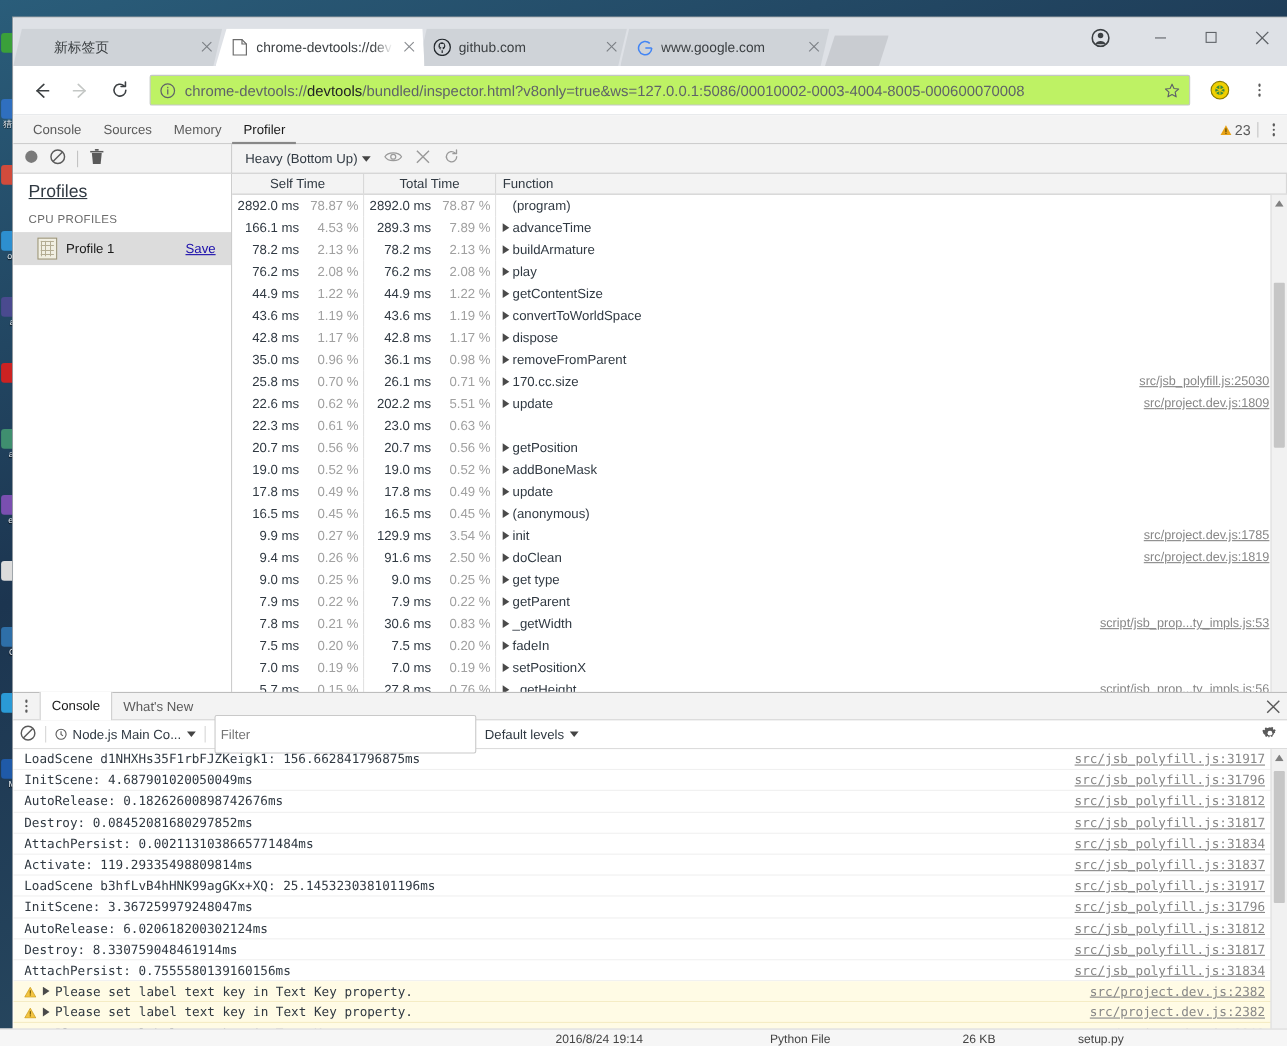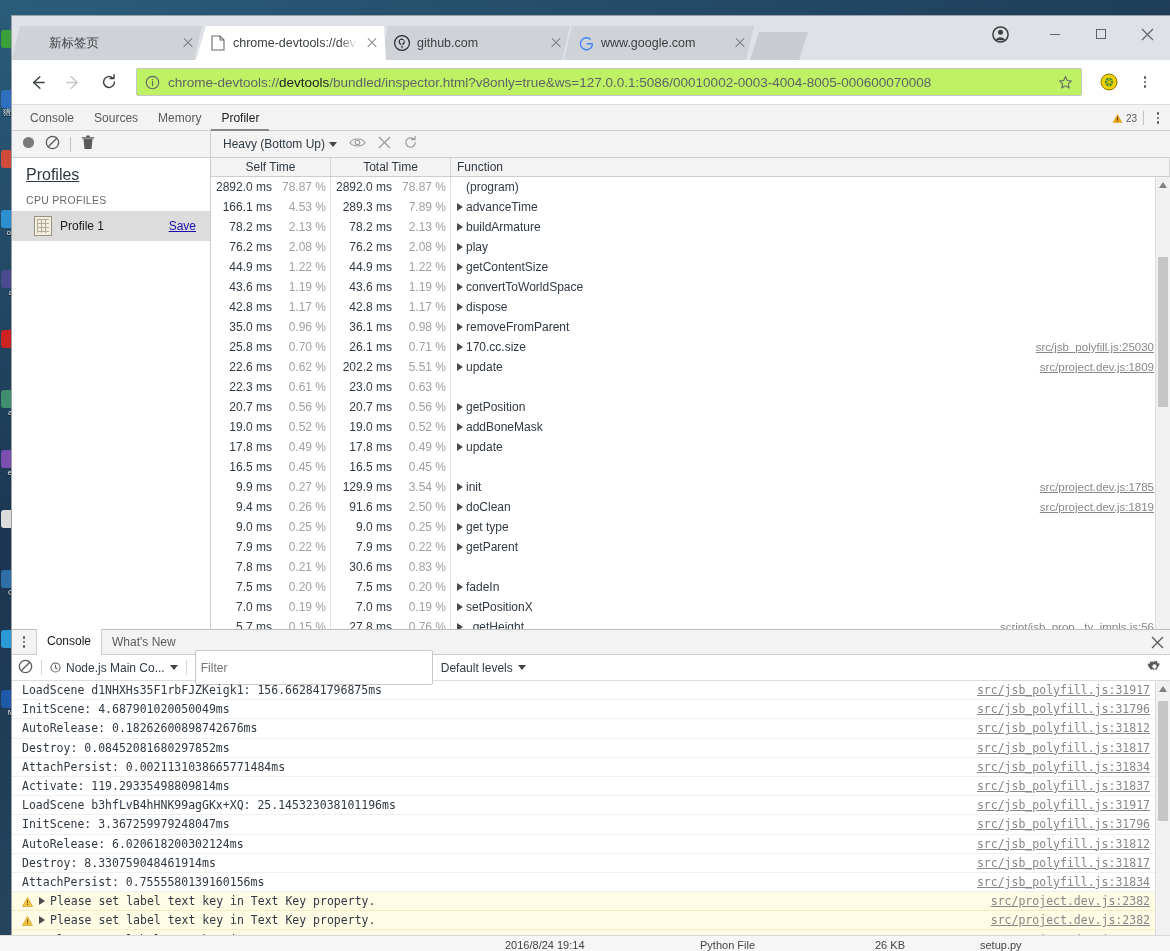--- a/index.html
+++ b/index.html
@@ -109,21 +109,21 @@
     height: 26px; background: #f3f3f3; border-bottom: 1px solid #cdcdcd;
     display: flex; align-items: center; padding-left: 8px; position: relative;
   }
   .dt-tab {
     padding: 0 10px; height: 26px; line-height: 26px; font-size: 12px; color: #5a5a5a;
     cursor: default;
   }
   .dt-tab.active { color: #1a1a1a; border-bottom: 2px solid #888; }
   #dt-tabbar-right {
     position: absolute; right: 4px; top: 0; height: 26px;
-    display: flex; align-items: center; gap: 6px; font-size: 10px; color: #5a5a5a;
+    display: flex; align-items: center; gap: 6px; font-size: 13px; color: #5a5a5a;
   }
   #warn-count { display: flex; align-items: center; gap: 3px; }
   .vdots { width: 16px; height: 20px; display: flex; flex-direction: column; align-items: center; justify-content: center; gap: 2px; }
   .vdots i { width: 2.5px; height: 2.5px; background: #5a5a5a; border-radius: 50%; display: block; }
 
   
   #prof-toolbar {
     height: 27px; border-bottom: 1px solid #cdcdcd; background: #f3f3f3;
     display: flex; align-items: center;
   }
@@ -706,20 +706,24 @@
             </div>
             <div class="prow">
               <span class="c-self">
                 <span class="ms">16.5 ms</span>
                 <span class="pct">0.45 %</span>
               </span>
               <span class="c-total">
                 <span class="ms">16.5 ms</span>
                 <span class="pct">0.45 %</span>
               </span>
+              <span class="c-func">
+                <span class="tri"></span>
+                <span class="fname">(anonymous)</span>
+              </span>
             </div>
             <div class="prow">
               <span class="c-self">
                 <span class="ms">9.9 ms</span>
                 <span class="pct">0.27 %</span>
               </span>
               <span class="c-total">
                 <span class="ms">129.9 ms</span>
                 <span class="pct">3.54 %</span>
               </span>
@@ -773,20 +777,25 @@
               </span>
             </div>
             <div class="prow">
               <span class="c-self">
                 <span class="ms">7.8 ms</span>
                 <span class="pct">0.21 %</span>
               </span>
               <span class="c-total">
                 <span class="ms">30.6 ms</span>
                 <span class="pct">0.83 %</span>
+              </span>
+              <span class="c-func">
+                <span class="tri"></span>
+                <span class="fname">_getWidth</span>
+                <span class="srclink">script/jsb_prop...ty_impls.js:53</span>
               </span>
             </div>
             <div class="prow">
               <span class="c-self">
                 <span class="ms">7.5 ms</span>
                 <span class="pct">0.20 %</span>
               </span>
               <span class="c-total">
                 <span class="ms">7.5 ms</span>
                 <span class="pct">0.20 %</span>

